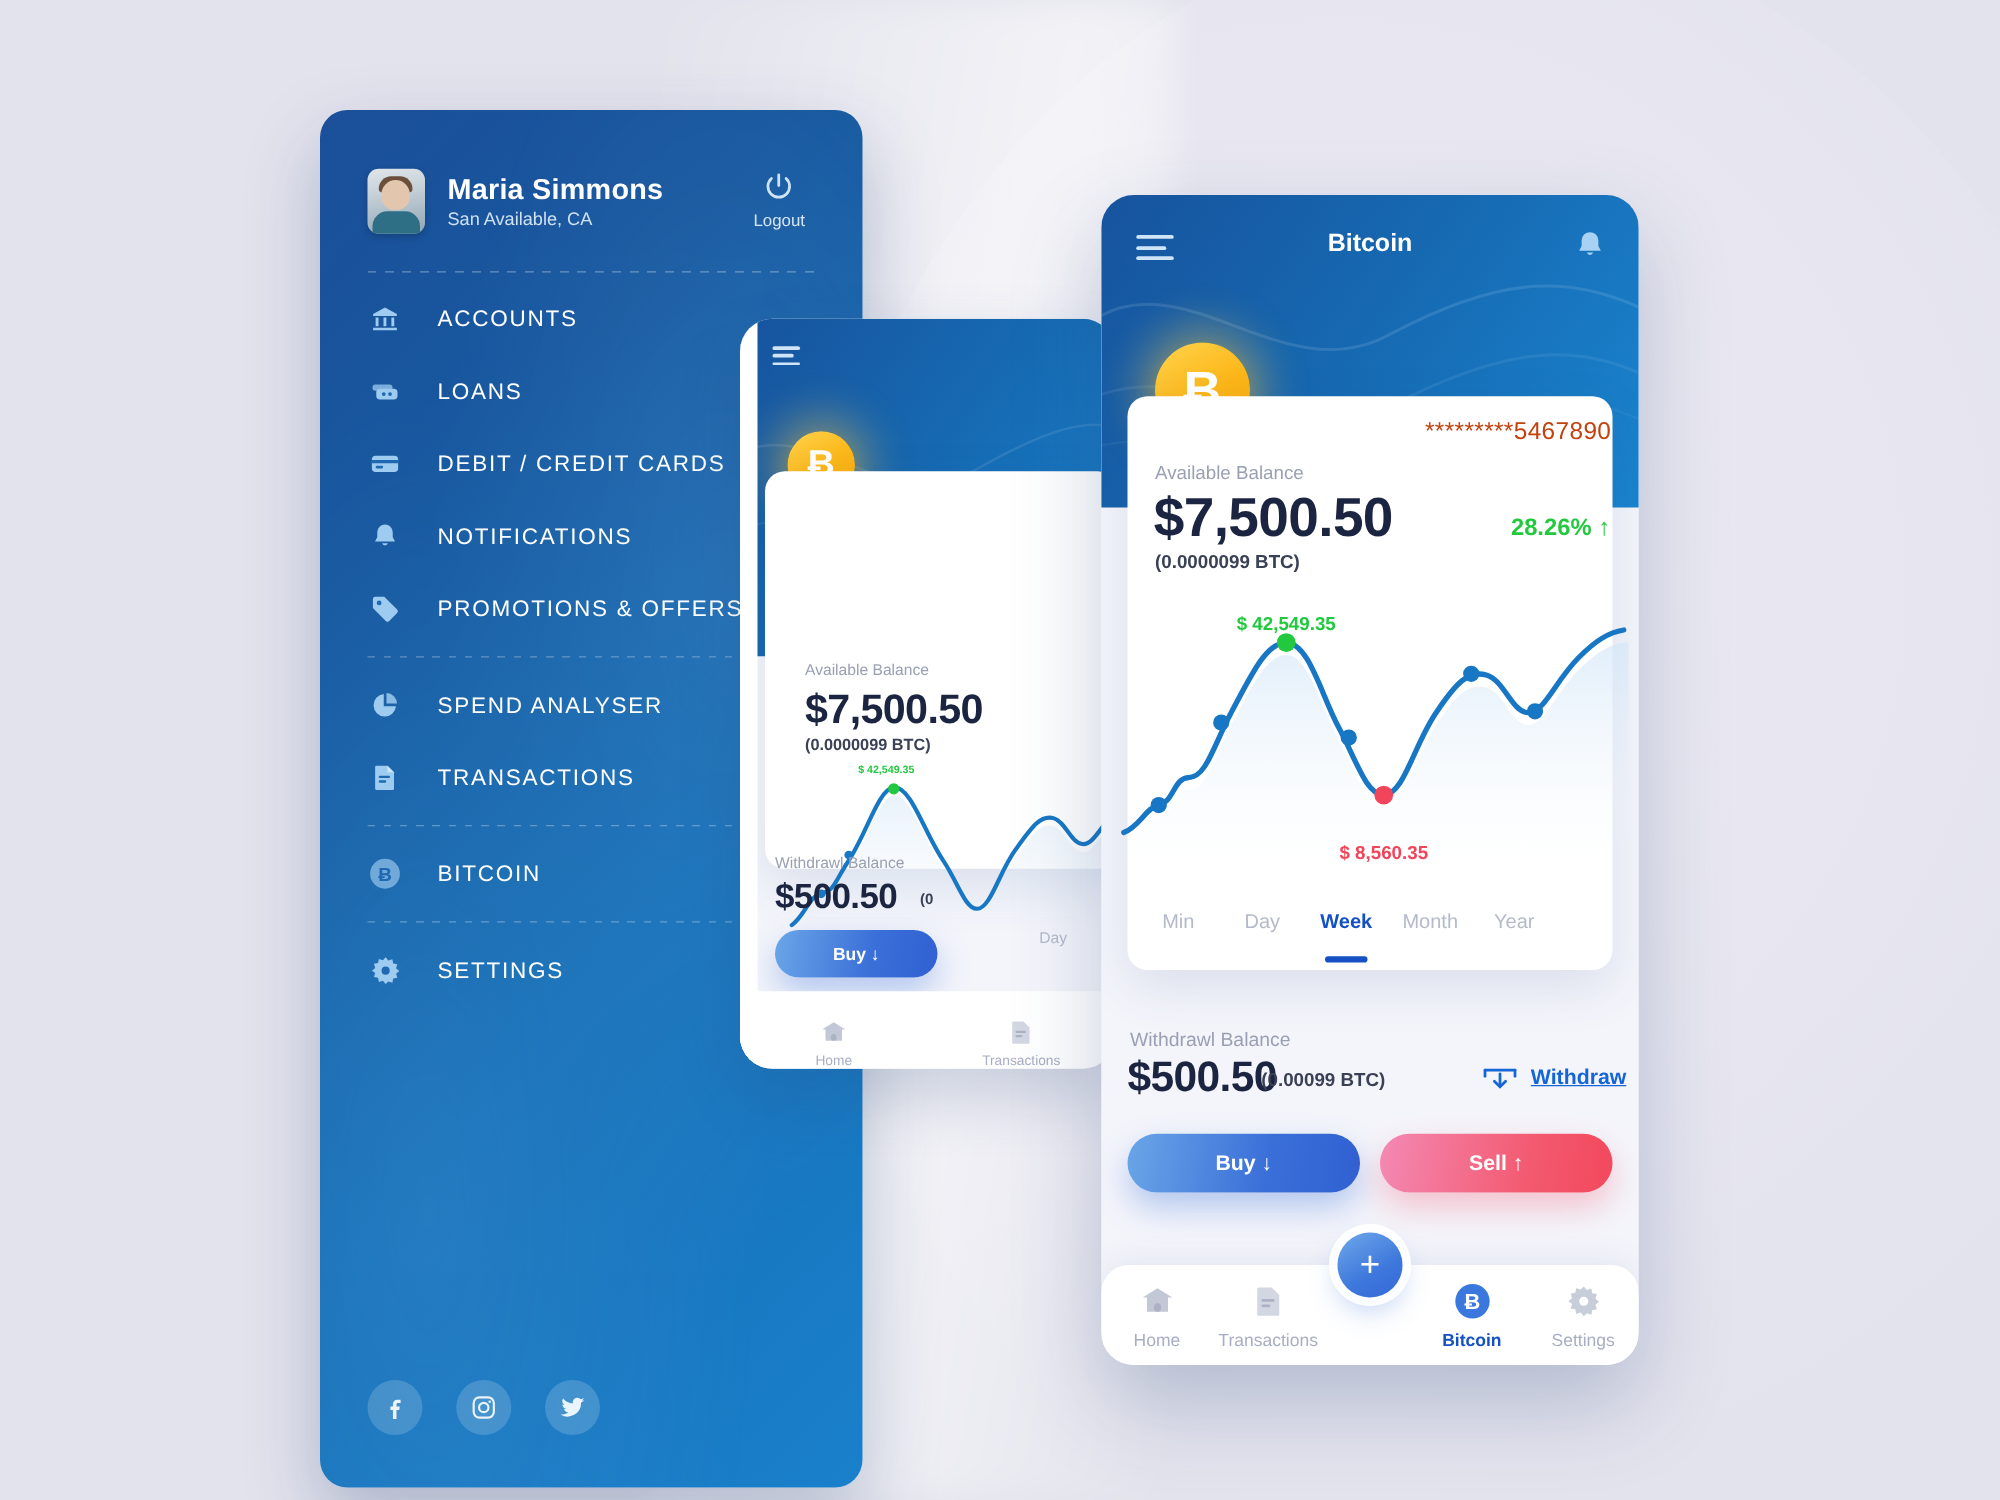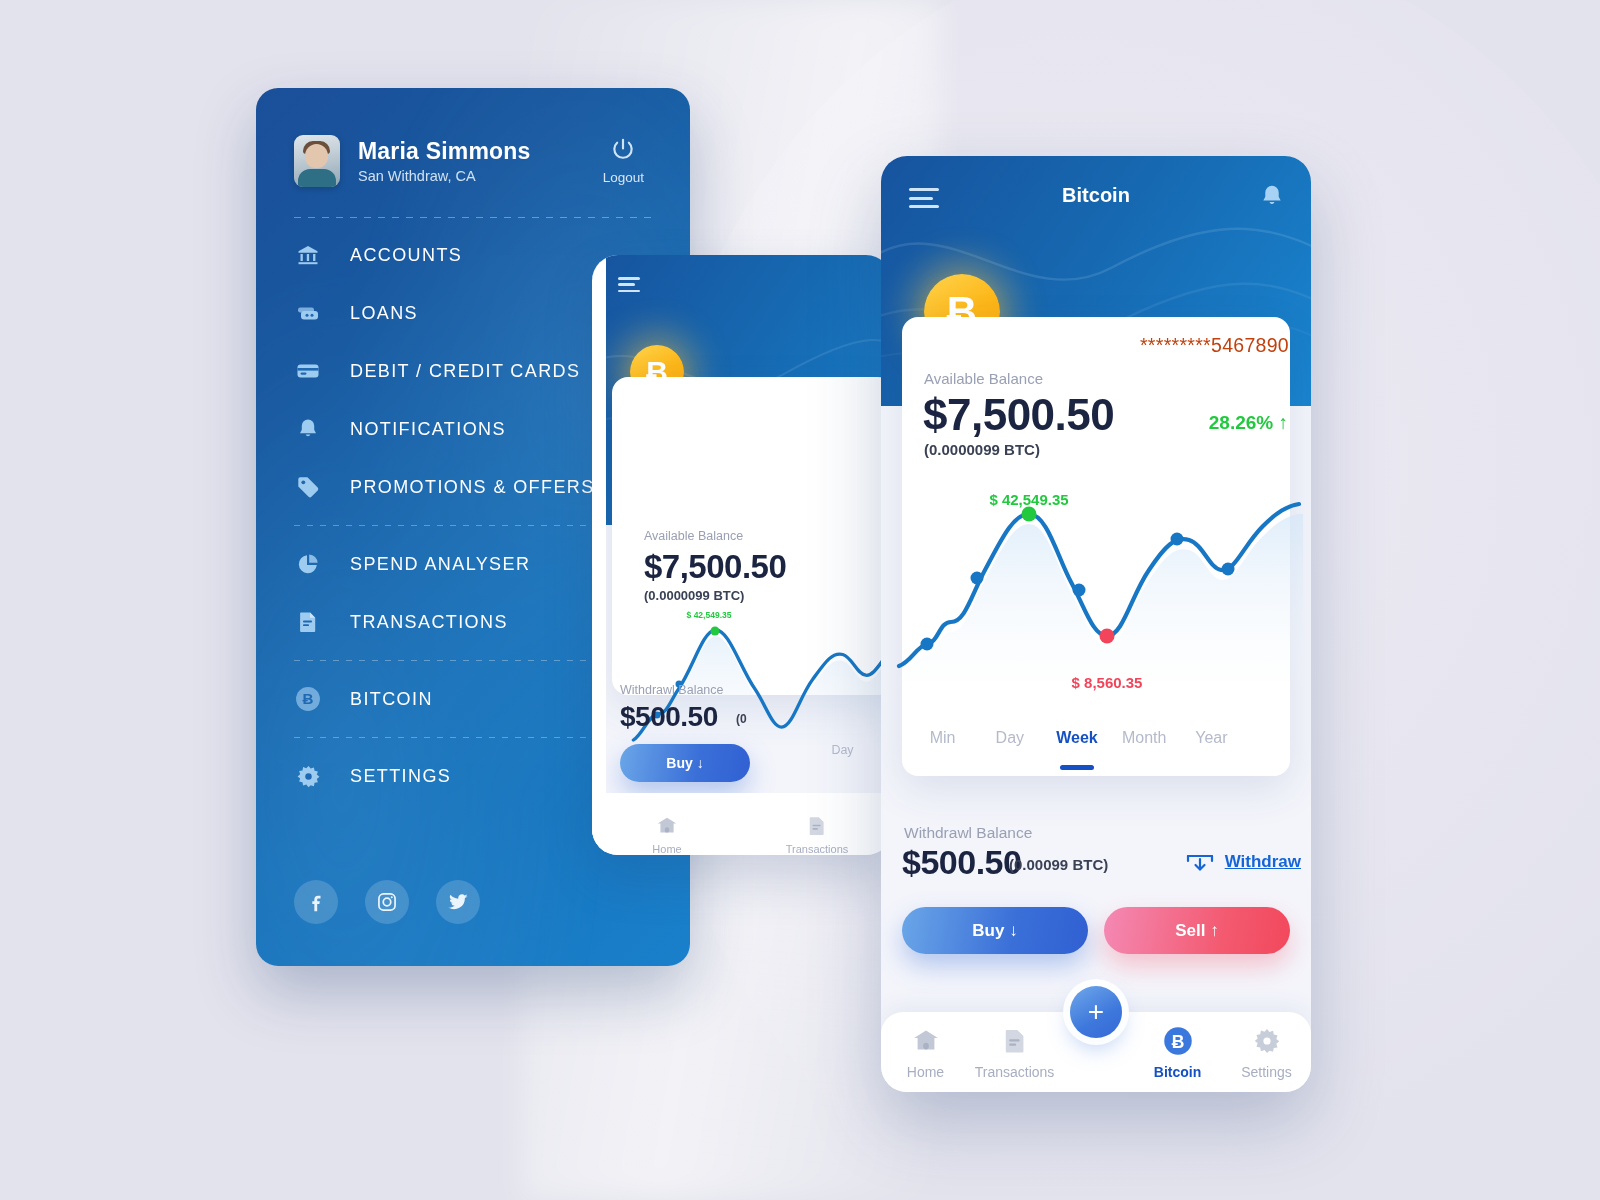--- a/index.html
+++ b/index.html
@@ -17,21 +17,21 @@
     background:radial-gradient(circle at 40% 40%, #eceaf3 0%, #e7e6f0 45%, #e3e3ed 72%);
   }
   .bg-sheen {
     position:absolute; left:520px; top:0; width:420px; height:1200px;
     background:linear-gradient(100deg, rgba(255,255,255,0) 0%, rgba(255,255,255,.55) 55%, rgba(255,255,255,0) 100%);
     filter:blur(14px);
   }
 
   
   .sidebar {
-    position:absolute; left:256px; top:88px; width:434px; height:878px;
+    position:absolute; left:256px; top:88px; width:434px; height:1102px;
     border-radius:22px;
     background:linear-gradient(135deg,#1b4f99 0%,#17589f 25%,#1670b8 60%,#1a80cb 100%);
     box-shadow:0 26px 60px rgba(30,60,110,.28);
     overflow:hidden;
     color:#fff;
   }
   .sidebar .wave {
     position:absolute; inset:0; opacity:.10;
     background:radial-gradient(ellipse at 75% 35%, #bfe0ff 0%, transparent 52%),
                radial-gradient(ellipse at 20% 80%, #9fd0f5 0%, transparent 55%);
@@ -200,21 +200,21 @@
   <div class="wave"></div>
 
   <div class="sb-head">
     <div class="avatar">
       <div class="body"></div>
         <div class="hair"></div>
         <div class="face"></div>
     </div>
     <div class="sb-name-wrap">
       <div class="sb-name">Maria Simmons</div>
-      <div class="sb-loc">San Withdraw, CA</div>
+      <div class="sb-loc">San Available, CA</div>
     </div>
     <div class="logout">
       <span>
         <svg width="26" height="26" viewBox="0 0 24 24" fill="none" stroke="#cfe4f7" stroke-width="2" stroke-linecap="round">
           <path d="M12 3.5v8"></path>
             <path d="M6.6 6.2a8 8 0 1 0 10.8 0"></path>
         </svg>
       </span>
       <span>Logout</span>
     </div>

